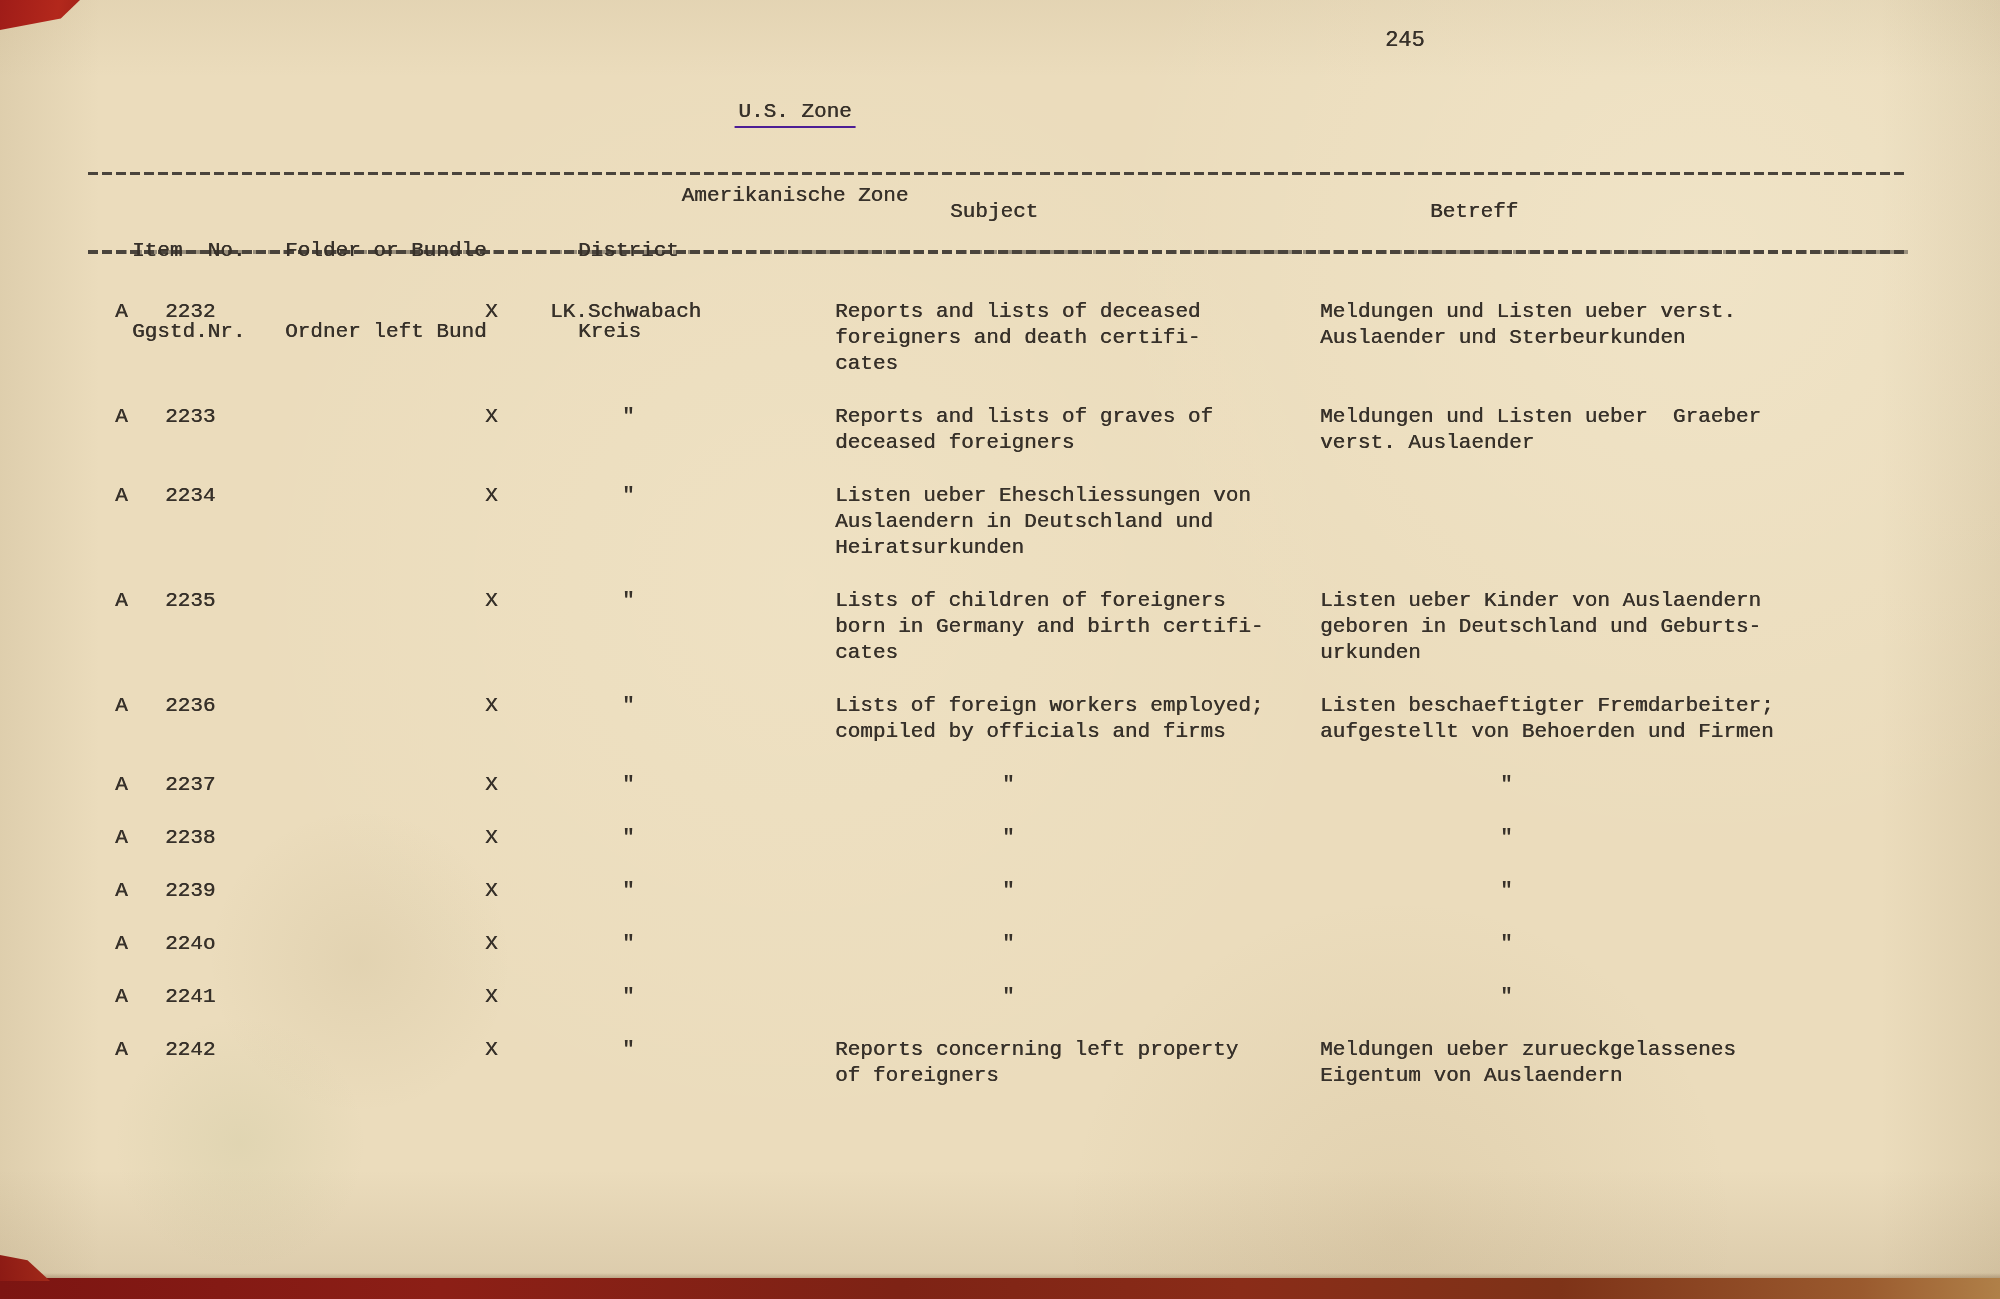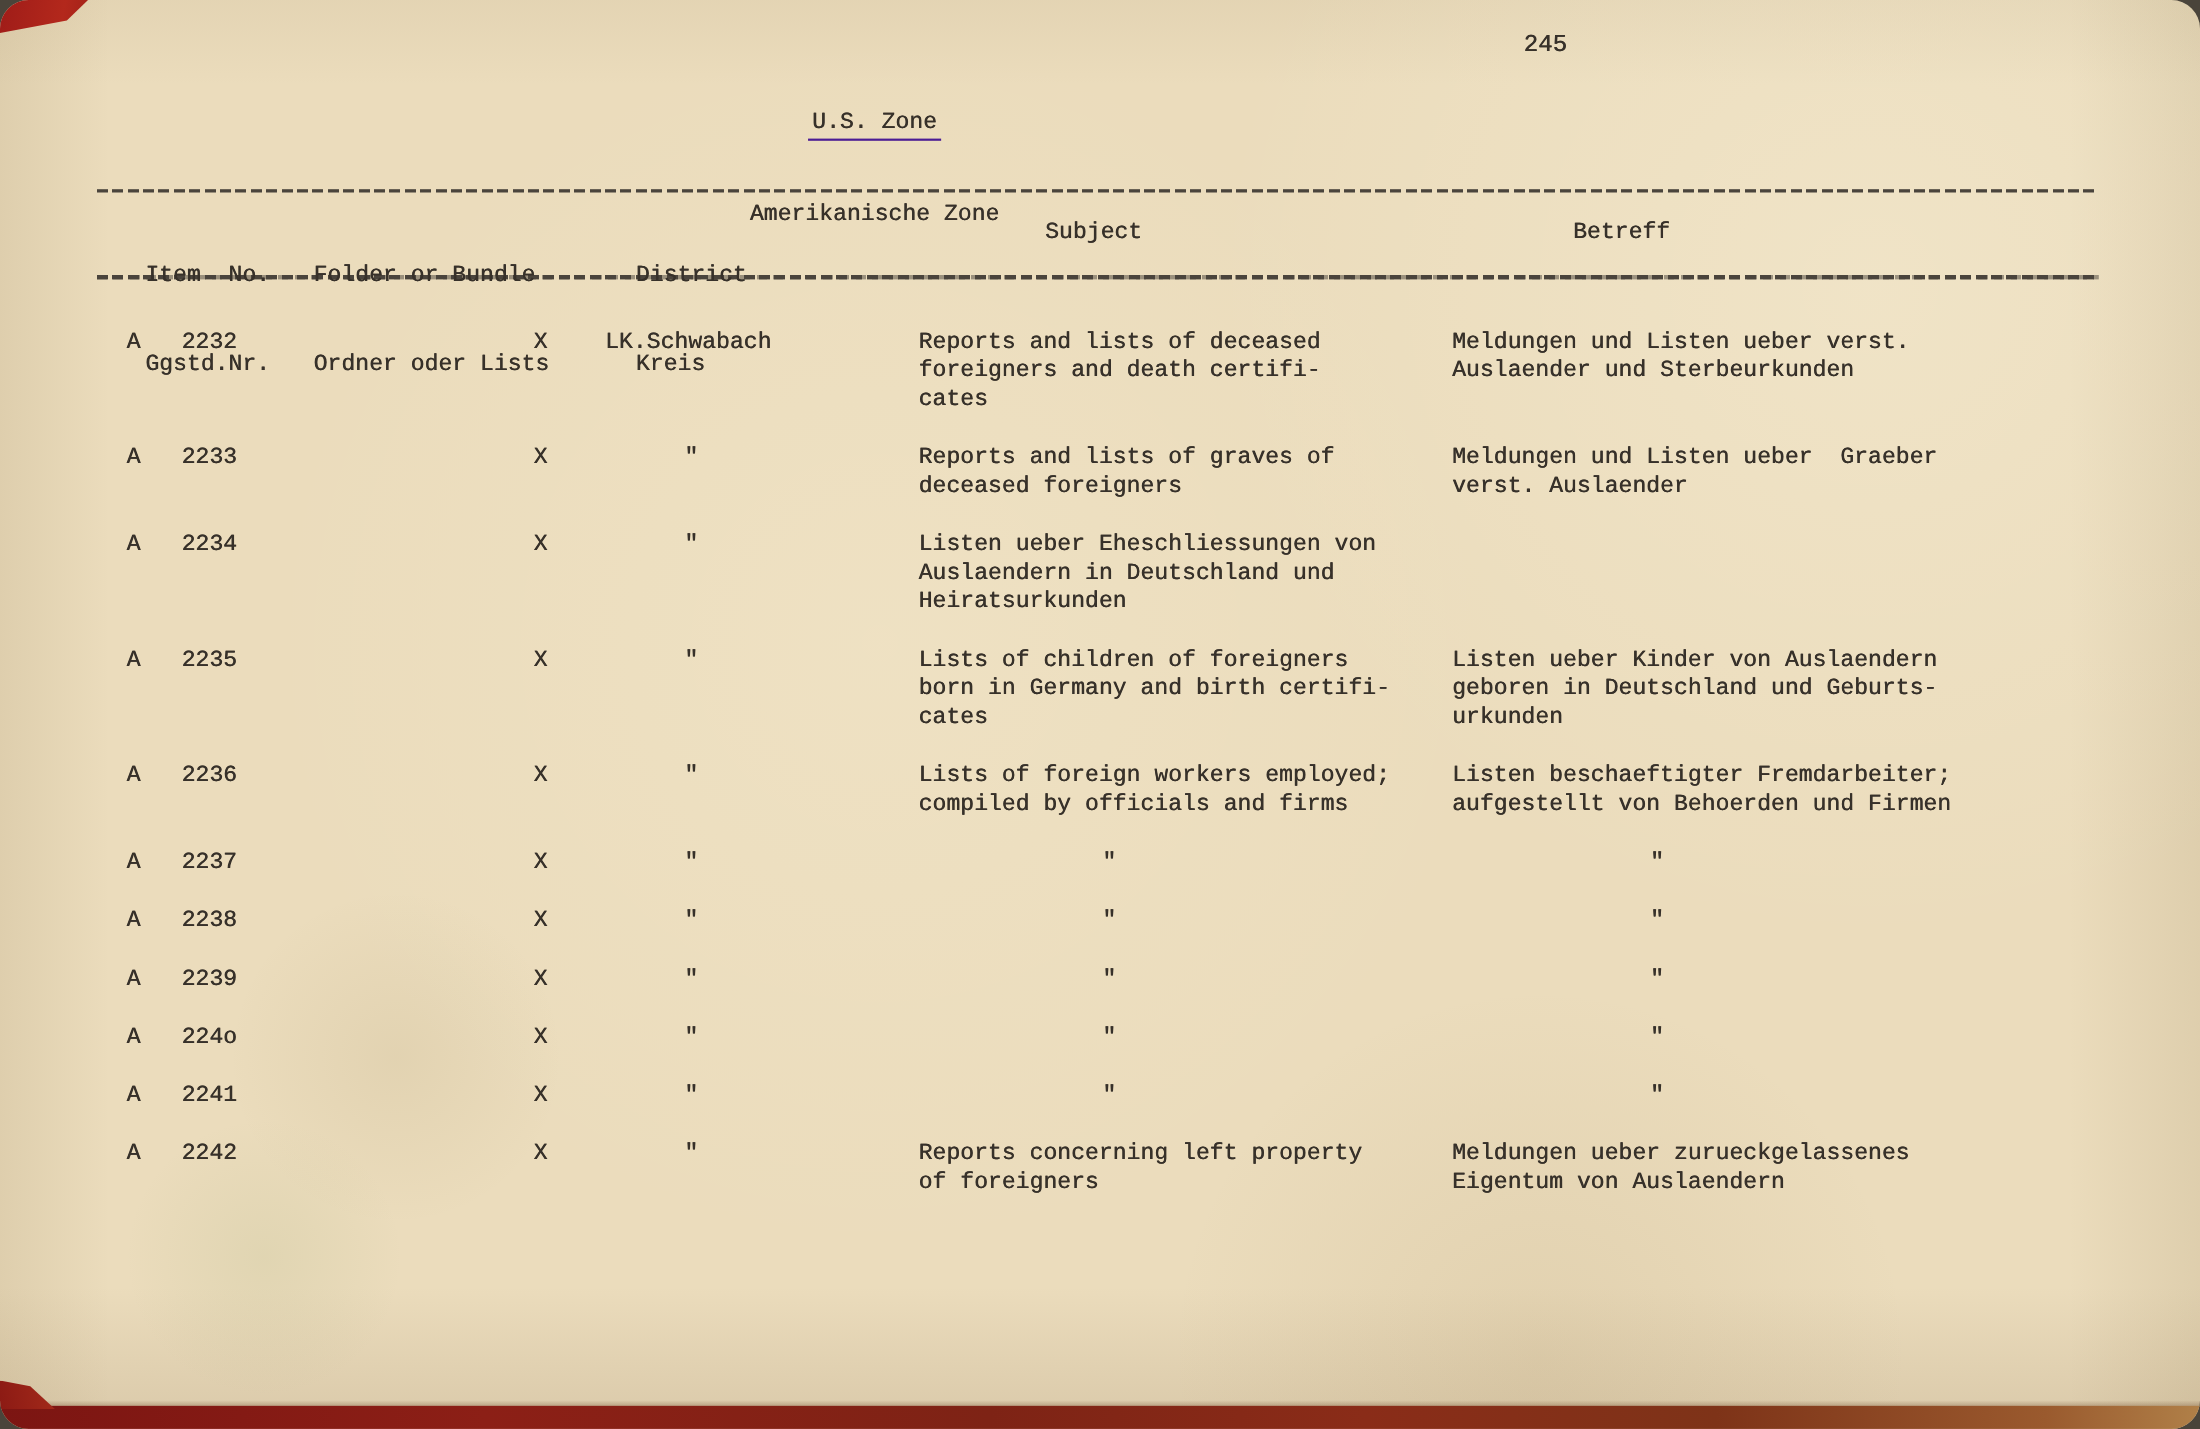--- a/index.html
+++ b/index.html
@@ -19,21 +19,21 @@
     background:
       radial-gradient(circle at 12% 88%, rgba(130,150,90,0.10), transparent 6%),
       radial-gradient(circle at 18% 74%, rgba(120,100,50,0.08), transparent 8%),
       radial-gradient(circle at 85% 20%, rgba(255,250,230,0.25), transparent 30%),
       radial-gradient(circle at 40% 45%, rgba(255,248,225,0.18), transparent 40%),
       radial-gradient(circle at 70% 95%, rgba(140,110,60,0.10), transparent 18%),
       linear-gradient(90deg, rgba(110,85,40,0.10), rgba(0,0,0,0) 5%, rgba(0,0,0,0) 94%, rgba(110,85,40,0.10)),
       linear-gradient(180deg, rgba(110,85,40,0.06), rgba(0,0,0,0) 6%, rgba(0,0,0,0) 90%, rgba(90,60,30,0.12));
     pointer-events:none;
   }
-  .typ { text-shadow:0.4px 0 currentColor;border-radius:26px; }
+  .typ { text-shadow:0.4px 0 currentColor; }
 
   .page-number {
     position:absolute; top:28px; left:1385px;
     font-size:22px; line-height:26px;
   }
   .title-block {
     position:absolute; top:44px; left:795px;
     transform:translateX(-50%);
     text-align:center;
     font-size:21px; line-height:27px;
@@ -121,21 +121,21 @@
 
   <div class="dash dash-1"></div>
   <div class="dash dash-2"></div>
 
   <div class="hdr hdr-item">
     <div>Item  No.</div>
     <div>Ggstd.Nr.</div>
   </div>
   <div class="hdr hdr-folder">
     <div>Folder or Bundle</div>
-    <div>Ordner oder Lists</div>
+    <div>Ordner left Bund</div>
   </div>
   <div class="hdr hdr-district">
     <div>District</div>
     <div>Kreis</div>
   </div>
   <div class="hdr hdr-subject">Subject</div>
   <div class="hdr hdr-betreff">Betreff</div>
 
   <div class="rows">
 

